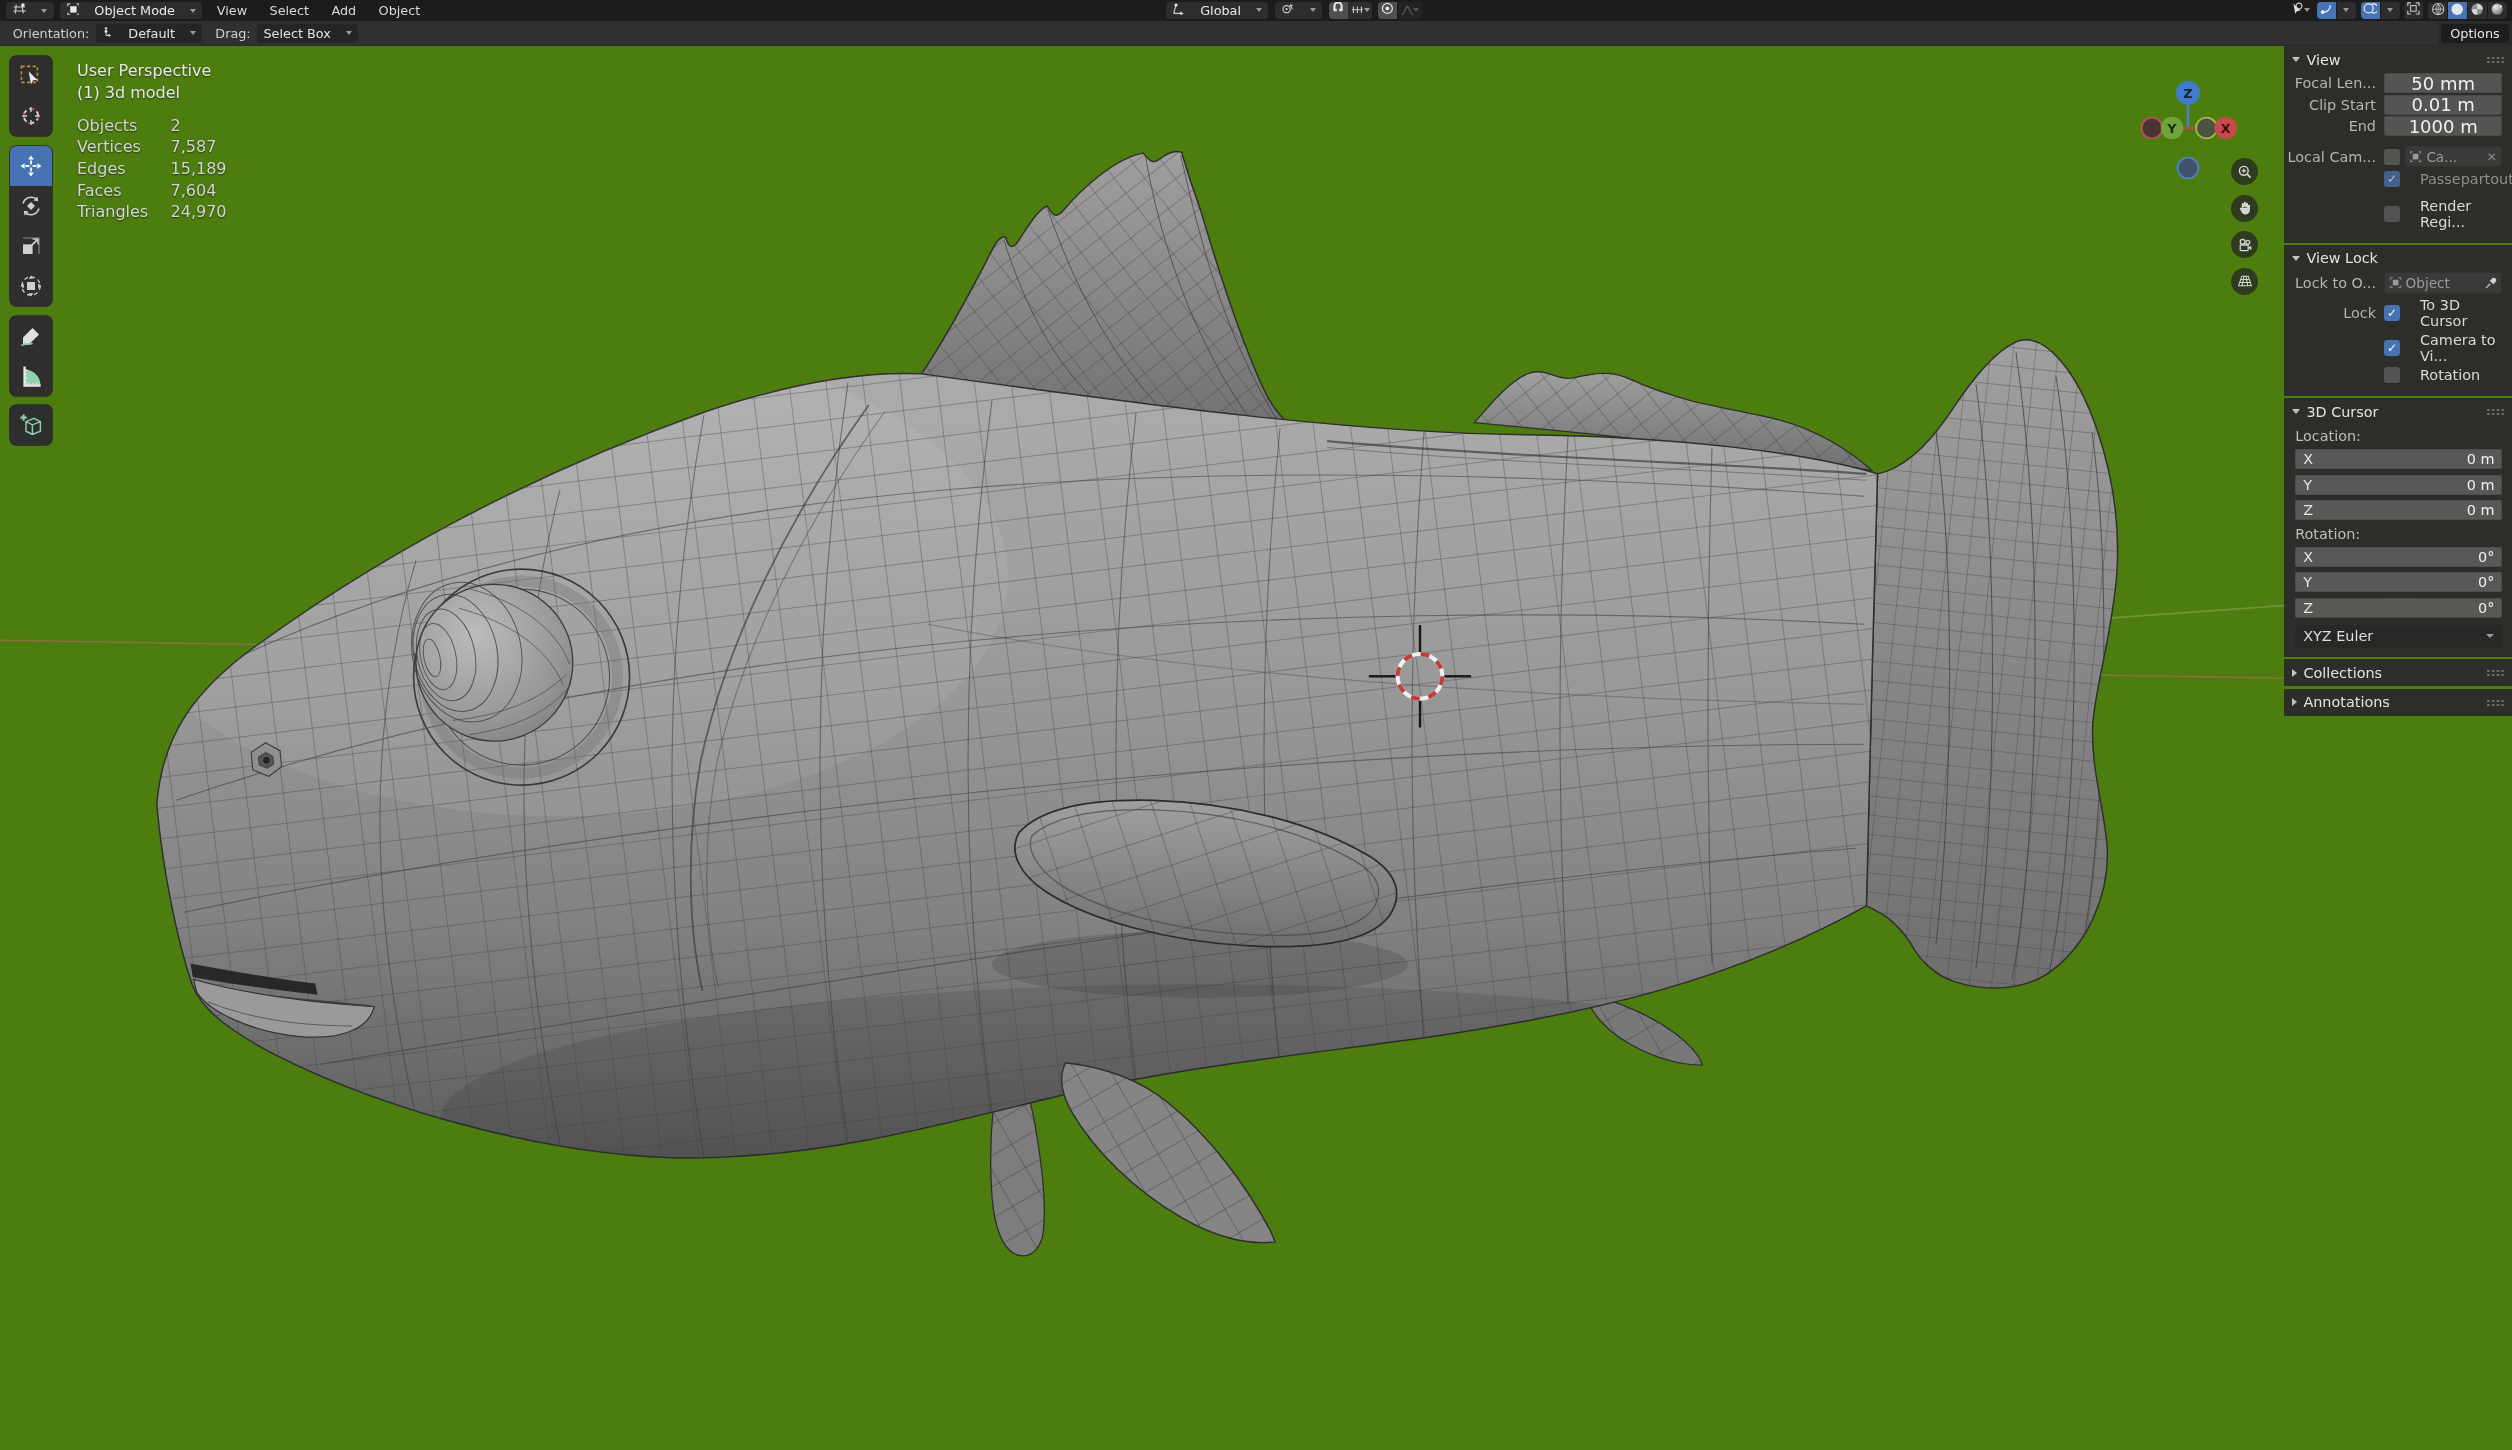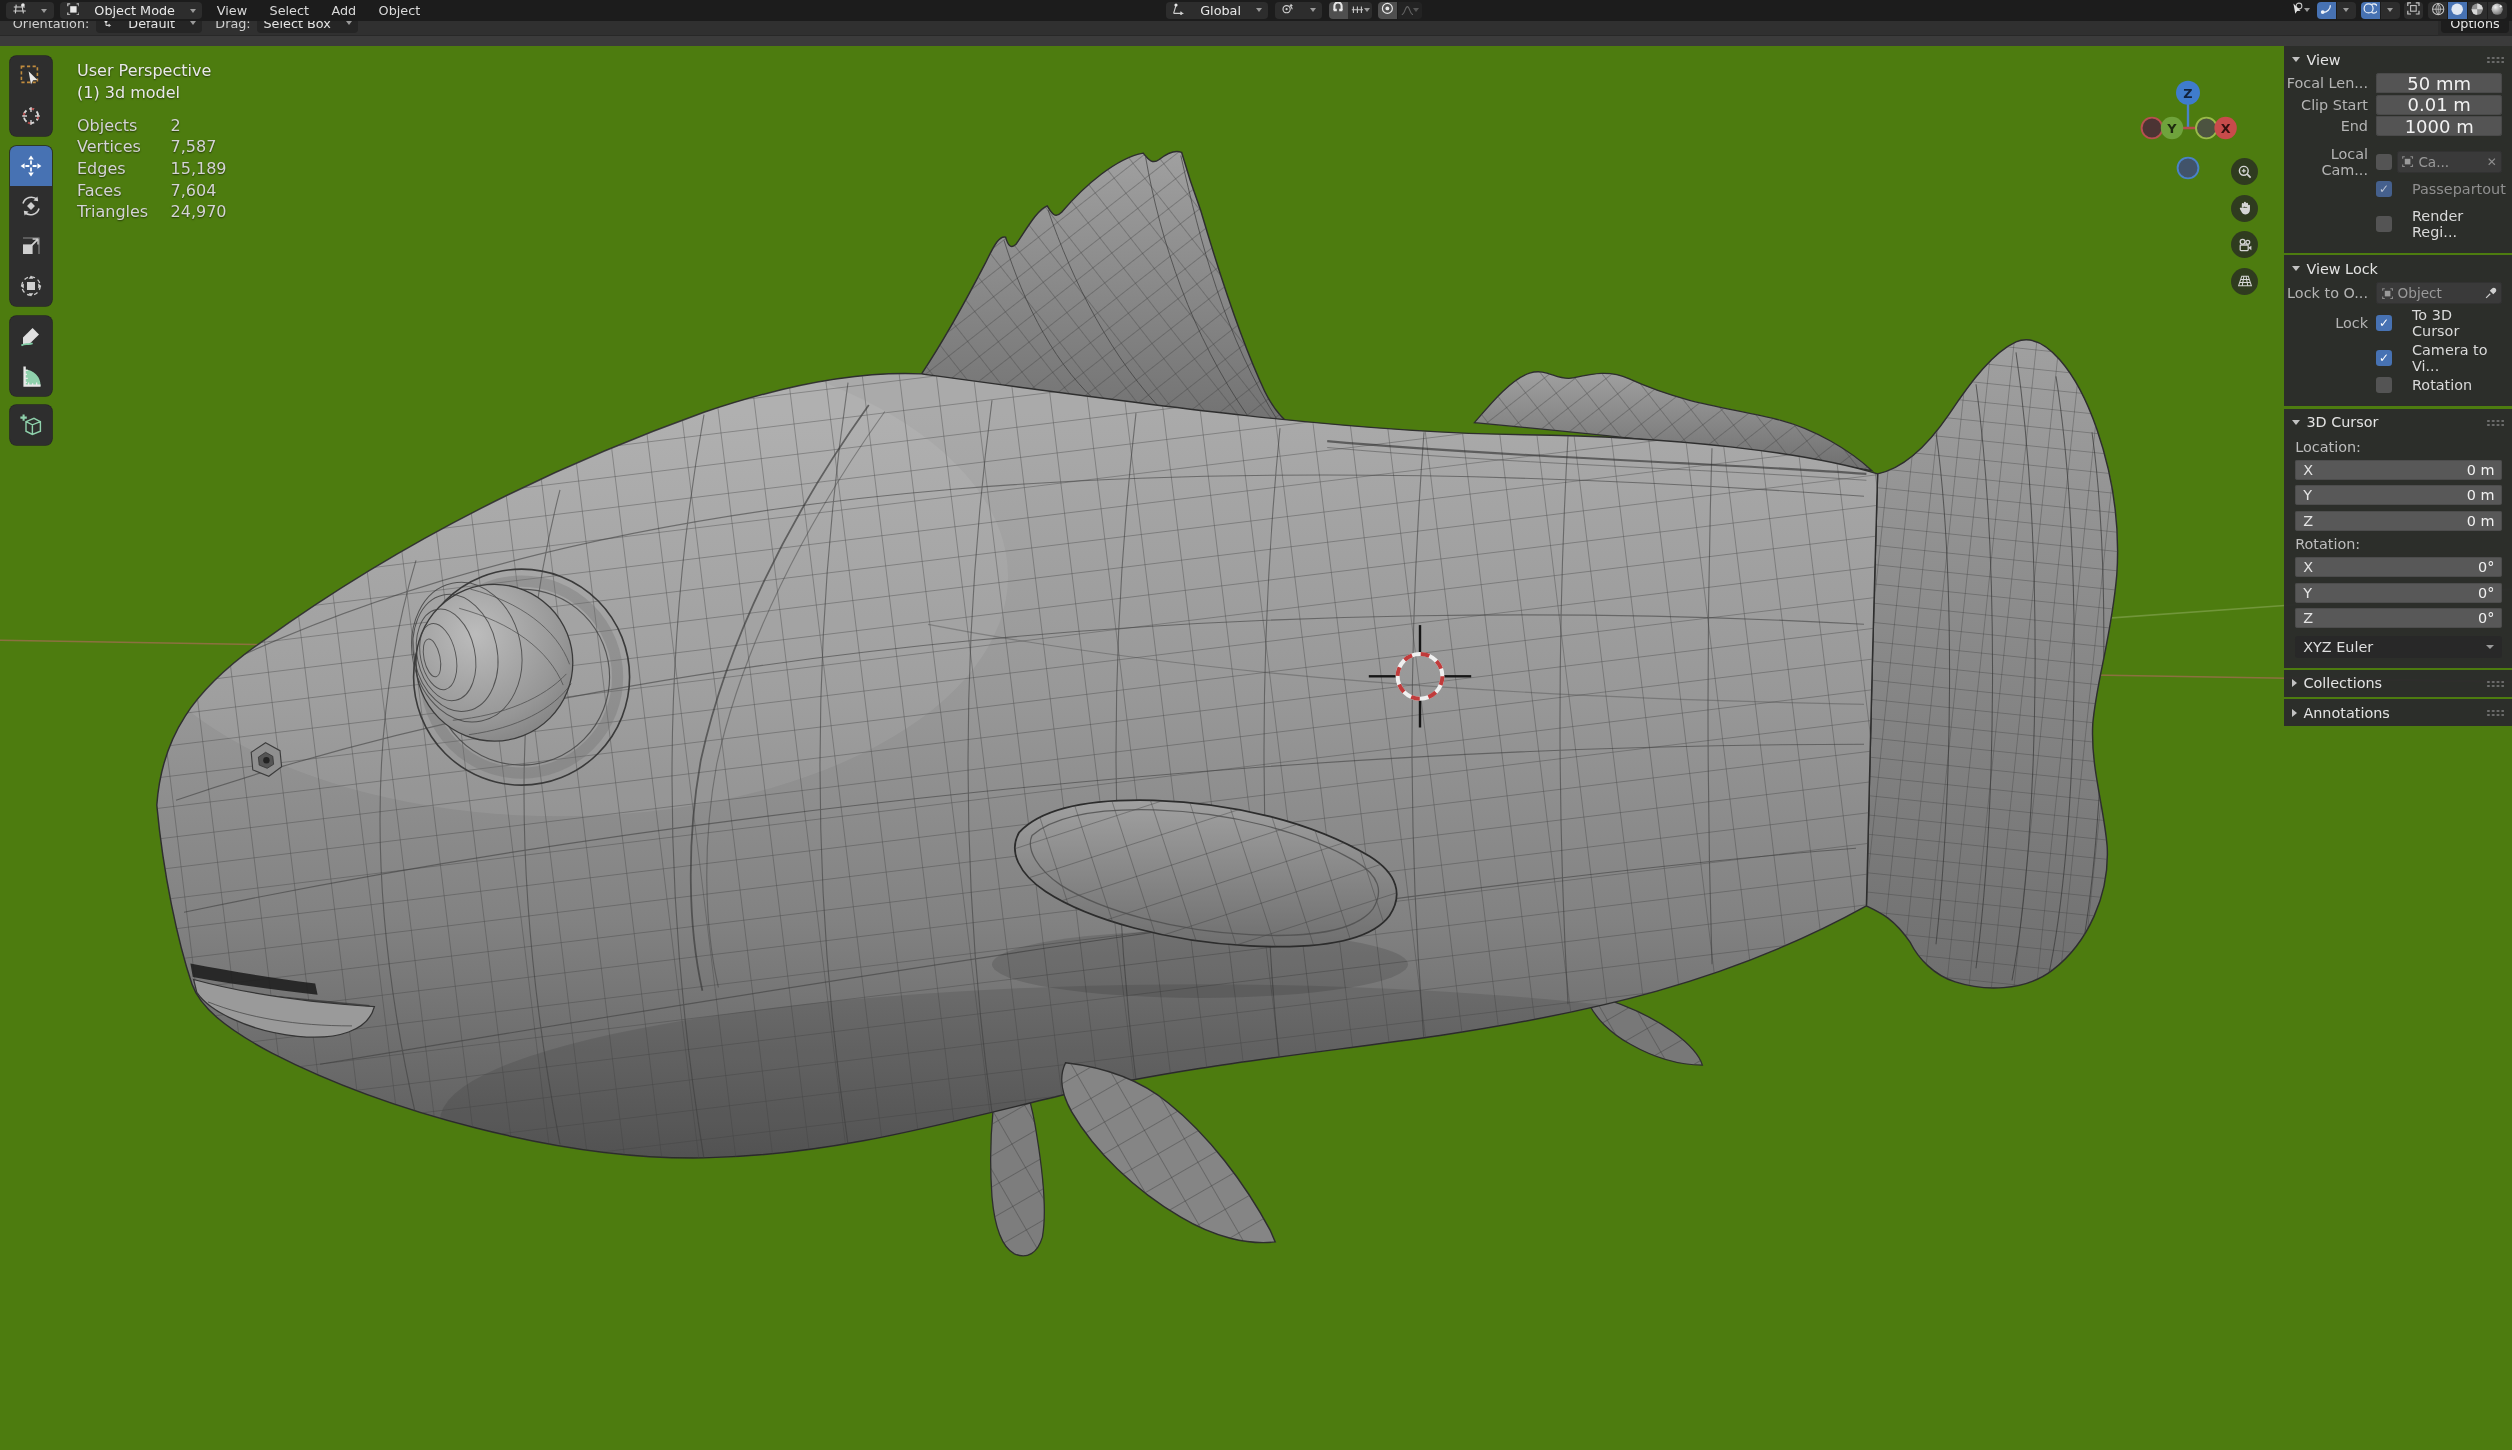--- a/index.html
+++ b/index.html
@@ -21,21 +21,21 @@
   .icon-btn { height:17.6px; min-width:19px; display:flex; align-items:center; justify-content:center; background:#2d2d2d; border-radius:4px; padding:0 2.4px; }
   .icon-btn.flat { background:transparent; }
   .icon-btn.on { background:#4772b3; }
   .btn-group { display:flex; align-items:center; gap:0.8px; }
   .btn-group .icon-btn { border-radius:0; }
   .btn-group .icon-btn:first-child { border-radius:4px 0 0 4px; }
   .btn-group .icon-btn:last-child { border-radius:0 4px 4px 0; }
   .grayed { opacity:.45; }
   .mode-label { font-size:12.8px; color:#e8e8e8; }
   
-  .toolrow { position:absolute; left:0; top:11px; width:2512px; height:25px; background:#303030; z-index:29; display:flex; align-items:center; border-bottom:0.8px solid #282828; }
+  .toolrow { position:absolute; left:0; top:21px; width:2512px; height:25px; background:#303030; z-index:29; display:flex; align-items:center; border-bottom:0.8px solid #282828; }
   .toolrow .lbl { font-size:12.8px; color:#cfcfcf; margin:0 6.4px 0 12.8px; }
   .toolrow .pill { background:#252525; height:19px; }
   .toolrow .pill .val { font-size:12.8px; color:#e4e4e4; }
   .options-zone { position:absolute; right:0; top:0; height:25px; width:74px; background:#2a2a2a; display:flex; align-items:center; justify-content:center; }
   .options-btn { font-size:12.8px; color:#e6e6e6; background:#1d1d1d; border-radius:4px; height:19px; padding:0 9.6px; display:flex; align-items:center; }
   
   .viewport { position:absolute; left:0; top:46px; width:2512px; height:1405px; background:#4d7c0f; overflow:hidden; }
   .scene { position:absolute; left:0; top:-46px; width:2512px; height:1451px; }
   
   .stats { position:absolute; left:77px; top:14.4px; z-index:5; font-size:16px; color:#d4d4d4; text-shadow:0 0.8px 1.6px rgba(0,0,0,.55); }
@@ -56,21 +56,21 @@
   
   .npanel { position:absolute; right:0; top:0; width:228px; z-index:10; font-size:14.4px; }
   .nsection { background:rgba(43,43,43,.97); margin-bottom:2.4px; padding-bottom:9.6px; }
   .nsection.collapsed { padding-bottom:0; }
   .nhead { height:27px; display:flex; align-items:center; padding:0 8px; color:#e3e3e3; font-size:14.4px; gap:6.4px; }
   .nhead .dots { margin-left:auto; width:17.6px; height:7.2px;
      background-image:radial-gradient(circle,#808080 1px,transparent 1.4px); background-size:4.8px 4px; opacity:.8; }
   .carat { width:0; height:0; border-left:4.8px solid transparent; border-right:4.8px solid transparent; border-top:5.6px solid #c2c2c2; }
   .carat.right { border-top:4.8px solid transparent; border-bottom:4.8px solid transparent; border-left:5.6px solid #c2c2c2; border-right:none; }
   .nrow { display:flex; align-items:center; margin:0 9.6px 3.2px 0; }
-  .nrow .rl { width:92px; text-align:right; color:#b4b4b4; padding-right:8px; flex:none; font-size:14.4px; }
+  .nrow .rl { width:100px; text-align:right; color:#b4b4b4; padding-right:8px; flex:none; font-size:14.4px; }
   .field { flex:1; height:20px; background:#545454; border-radius:3.2px; display:flex; align-items:center; justify-content:center; color:#f1f1f1; font-size:18px; box-shadow:inset 0 0 0 0.8px #474747; }
   .fgroup .nrow { margin-bottom:1.6px; }
   .fgroup .nrow:first-child .field { border-radius:3.2px 3.2px 1.6px 1.6px; }
   .fgroup .nrow:last-child .field { border-radius:1.6px 1.6px 3.2px 3.2px; }
   .slider { flex:1; height:20px; background:#585858; border-radius:2.4px; display:flex; align-items:center; color:#f1f1f1; padding:0 8px; box-shadow:inset 0 0 0 0.8px #4a4a4a; font-size:14.4px; margin:0 0 2.4px 11.2px; }
   .slider .ax { width:24px; color:#e4e4e4; }
   .slider .sv { margin-left:auto; }
   .checkbox { width:16px; height:16px; border-radius:3.2px; background:#545454; flex:none; display:flex; align-items:center; justify-content:center; font-size:12px; color:#fff; }
   .checkbox.checked { background:#4772b3; }
   .checkbox.checked.dim { background:#45608d; color:#b9c2d2; }

